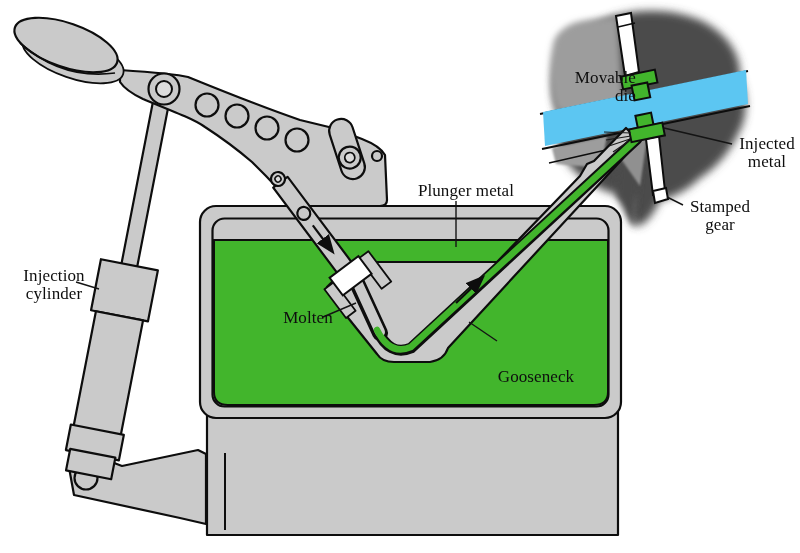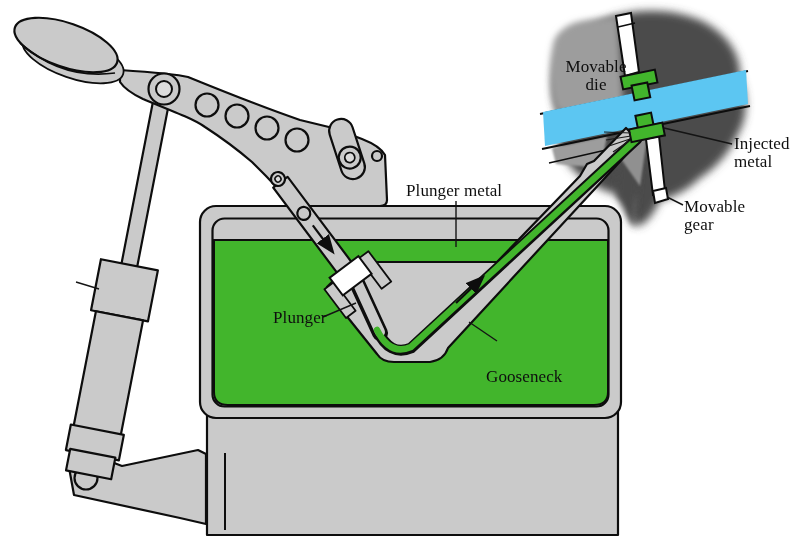--- a/index.html
+++ b/index.html
@@ -5,21 +5,21 @@
   html,body{margin:0;padding:0;background:#fff;}
   #stage{position:relative;width:800px;height:553px;background:#fff;overflow:hidden;
          font-family:"Liberation Serif", serif;}
   #stage svg{position:absolute;left:0;top:0;}
   .machine{fill:var(--machine-gray);stroke:var(--outline);stroke-width:2.2;stroke-linejoin:round;}
   .machine-thin{fill:var(--machine-gray);stroke:var(--outline);stroke-width:1.8;stroke-linejoin:round;}
   .green-fill{fill:var(--molten-green);stroke:var(--outline);stroke-width:2;}
   .white-part{fill:var(--plunger-white);stroke:var(--outline);stroke-width:2;}
   .outline-line{stroke:var(--outline);fill:none;}
   .lbl{position:absolute;font-size:17px;line-height:17.5px;color:#0e0e0e;
-       letter-spacing:0.1px;}
+       letter-spacing:0.1px;text-align:center;}
   .lbl.center{text-align:center;}
 </style>
 </head>
 <body>
 
 <div id="stage">
 
 <svg width="800" height="553" viewBox="0 0 800 553">
   <defs>
     <marker id="arw" markerWidth="9" markerHeight="8" refX="7" refY="3.5" orient="auto">
@@ -154,20 +154,21 @@
   <g stroke="#141414" stroke-width="1.4">
     <line x1="76" y1="282" x2="99" y2="289"></line>
     <line x1="323" y1="317" x2="356" y2="303"></line>
     <line x1="456" y1="201" x2="456" y2="247"></line>
     <line x1="497" y1="341" x2="469" y2="322"></line>
     <line x1="732" y1="144" x2="664" y2="128"></line>
     <line x1="683" y1="205" x2="667" y2="197"></line>
   </g>
 </svg>
 
-<div class="lbl" style="left:273px;top:309px;width:70px;">Plunger</div>
+<div class="lbl" style="left:14px;top:267px;width:80px;">Injection cylinder</div>
+<div class="lbl" style="left:273px;top:309px;width:70px;">Molten</div>
 <div class="lbl" style="left:406px;top:182px;width:120px;">Plunger metal</div>
 <div class="lbl" style="left:486px;top:340px;width:100px;margin-top:28px;">Gooseneck</div>
-<div class="lbl center" style="left:556px;top:58px;width:80px;">Movable die</div>
+<div class="lbl center" style="left:556px;top:69px;width:80px;text-align:right;">Movable die</div>
 <div class="lbl" style="left:734px;top:135px;width:66px;">Injected metal</div>
-<div class="lbl" style="left:684px;top:198px;width:72px;">Movable gear</div>
+<div class="lbl" style="left:684px;top:198px;width:72px;">Stamped gear</div>
 
 </div>
 
 </body></html>

